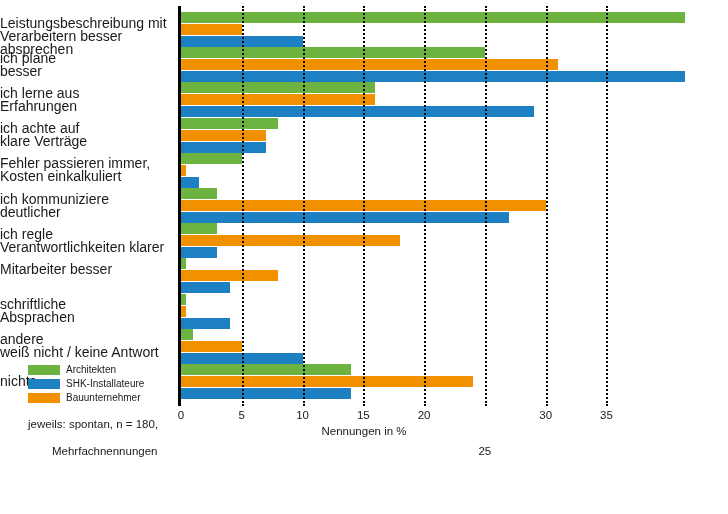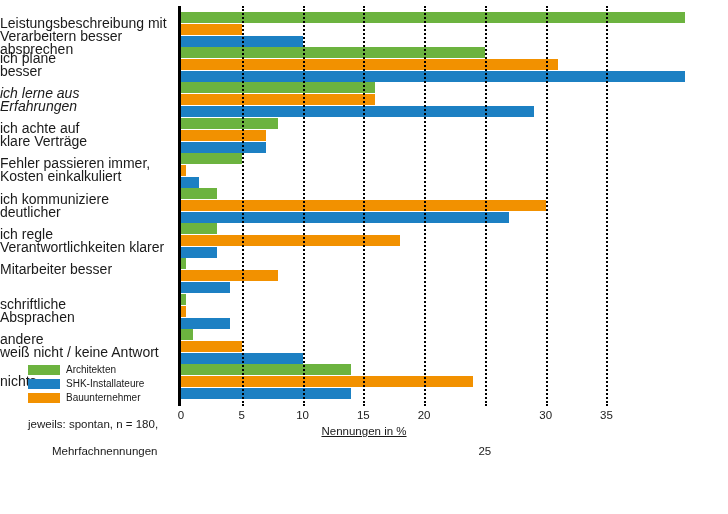--- a/index.html
+++ b/index.html
@@ -24,21 +24,21 @@
   
   .cat-labels{position:absolute;left:0;top:6px;width:176px;height:400px;}
   .cat-label{position:absolute;right:0;width:176px;text-align:left;
              font-size:14px;line-height:13px;color:#1a1a1a;}
 
   
   .xticks{position:absolute;left:181px;top:409px;width:547px;height:18px;}
   .xtick{position:absolute;top:0;transform:translateX(-50%);font-size:11.5px;color:#1a1a1a;}
   .xaxis-title{position:absolute;left:0;top:425px;width:728px;text-align:center;
                font-size:11.5px;color:#1a1a1a;}
-  .xaxis-title span{display:inline-block;text-decoration:underline;}
+  .xaxis-title span{display:inline-block;}
 
   
   .legend{position:absolute;left:28px;top:363px;width:150px;}
   .legend-row{display:flex;align-items:center;height:13px;margin-bottom:1px;}
   .legend-swatch{width:32px;height:10px;margin-right:6px;flex:none;}
   .legend-label{font-size:10px;line-height:13px;white-space:nowrap;}
   .legend-note{font-size:11.5px;line-height:13px;margin-top:14px;white-space:nowrap;}
   .legend-note.indent{margin-left:24px;}
 </style>
 </head>
@@ -48,21 +48,21 @@
 
   <div class="cat-labels">
       <div class="cat-label" style="top: 10.5px;">
         <div>Leistungsbeschreibung mit</div>
         <div>Verarbeitern besser absprechen</div>
       </div>
       <div class="cat-label" style="top: 45.7px;">
         <div>ich plane</div>
         <div>besser</div>
       </div>
-      <div class="cat-label" style="top: 80.9px; font-style: italic;">
+      <div class="cat-label" style="top: 80.9px;">
         <div>ich lerne aus</div>
         <div>Erfahrungen</div>
       </div>
       <div class="cat-label" style="top: 116.1px;">
         <div>ich achte auf</div>
         <div>klare Verträge</div>
       </div>
       <div class="cat-label" style="top: 151.3px;">
         <div>Fehler passieren immer,</div>
         <div>Kosten einkalkuliert</div>

